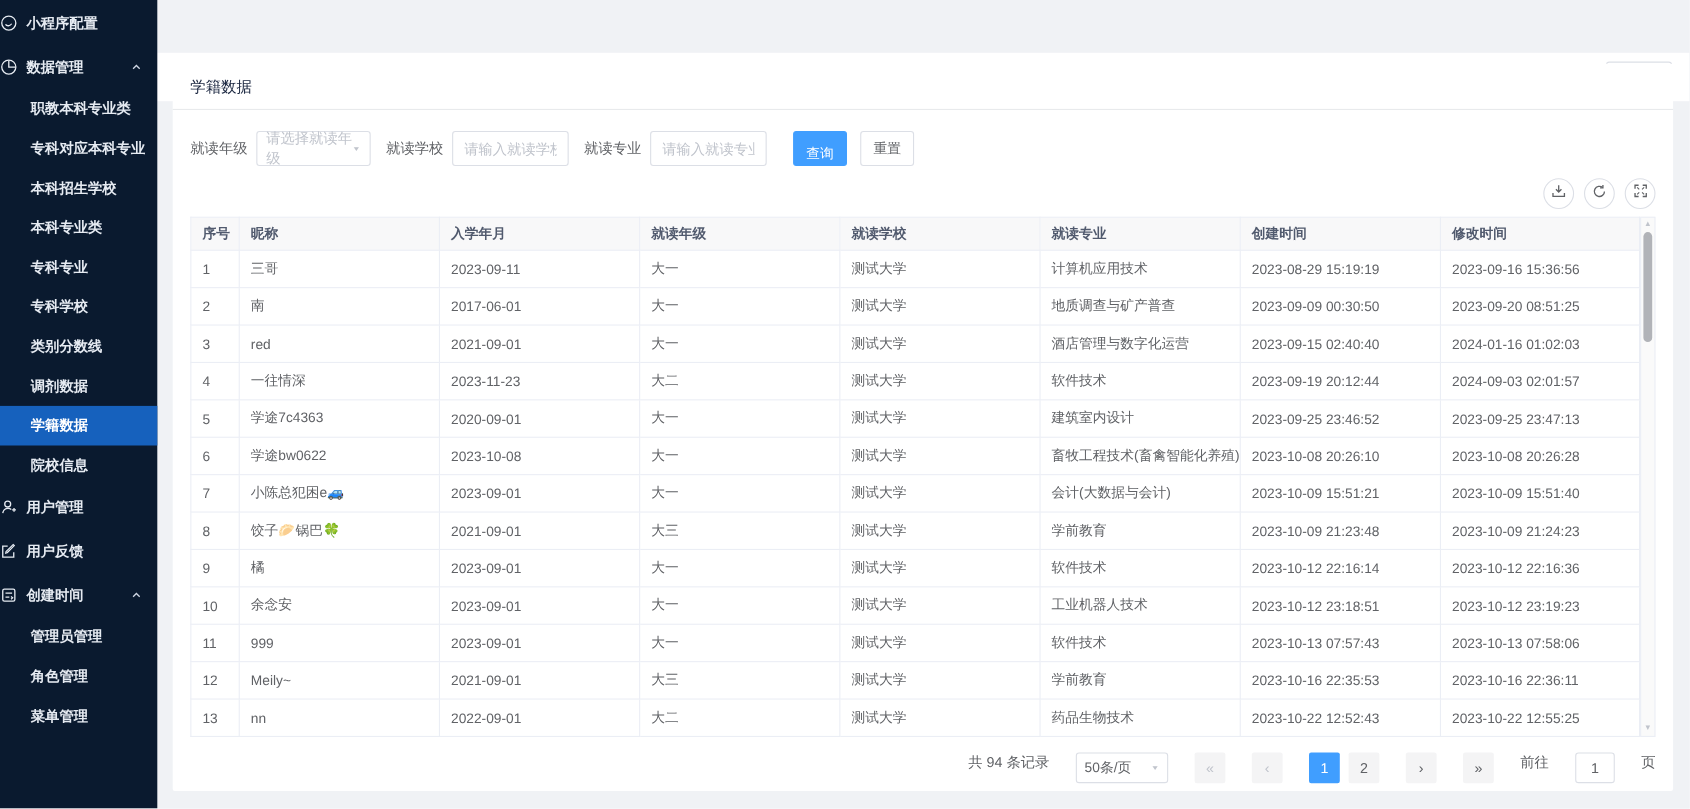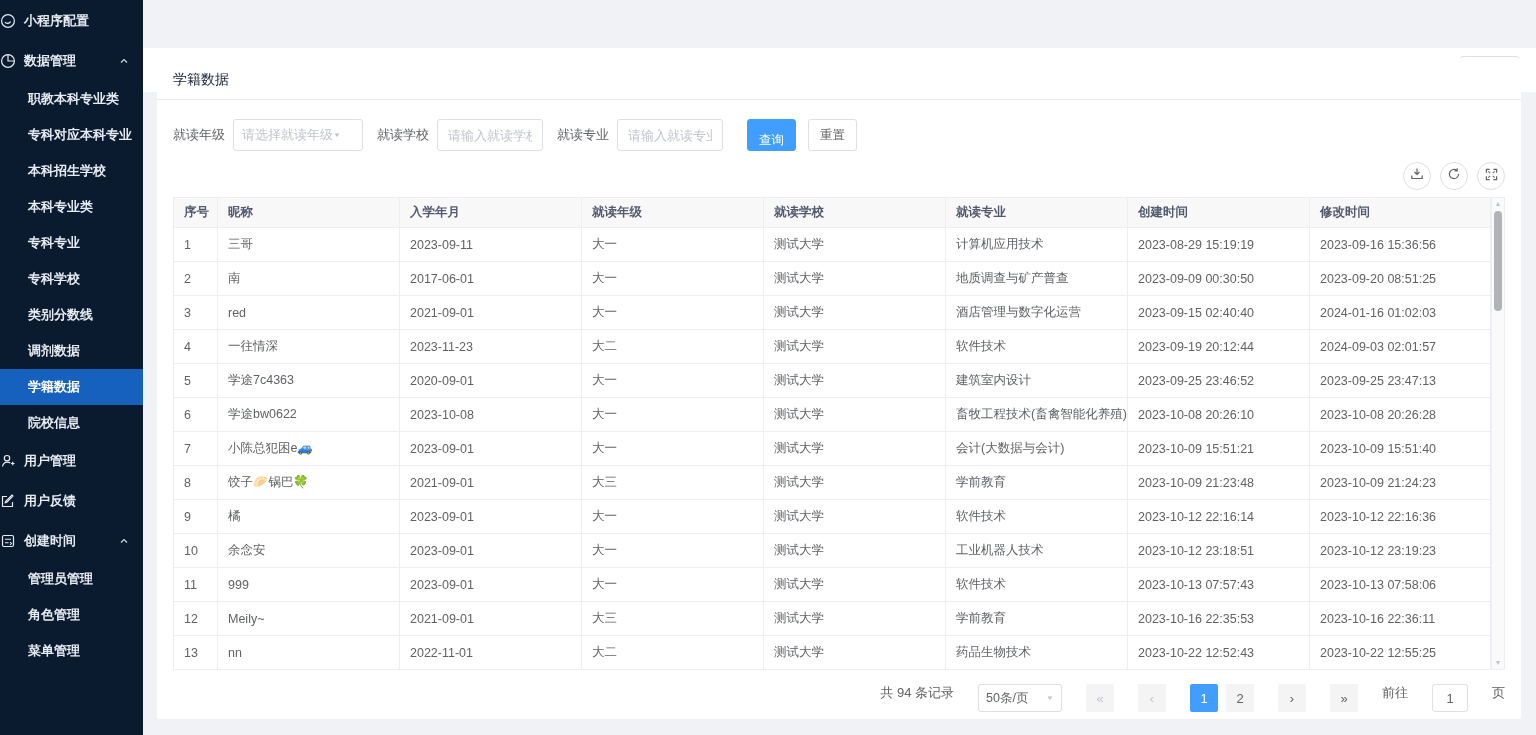--- a/index.html
+++ b/index.html
@@ -25,21 +25,21 @@
   .logout-btn { background:#fff; border:1px solid #dcdfe6; border-radius:3px; height:28px; padding:0 13px; font-size:16px; color:#303133; cursor:pointer; font-family:inherit; }
 
   
   .content { position:absolute; left:143px; top:44px; width:1393px; height:691px; padding:14px 15px 16px 14px; }
   .card { width:1364px; height:661px; background:#ffffff; border-radius:2px; }
   .card-header { height:42px; line-height:42px; padding:0 16px; font-size:14px; color:#17233d; border-bottom:1px solid #e8eaec; }
 
   
   .filter-row { display:flex; align-items:center; margin:19px 16px 0; }
   .f-label { font-size:13px; color:#606266; margin-right:8px; white-space:nowrap; }
-  .select { display:flex; align-items:center; justify-content:flex-start; width:130px; height:32px; border:1px solid #dcdfe6; border-radius:3px; background:#fff; padding:0 8px; font-size:13px; color:#c0c4cc; cursor:pointer; margin-right:14px; }
+  .select { display:flex; align-items:center; justify-content:flex-end; width:104px; height:32px; border:1px solid #dcdfe6; border-radius:3px; background:#fff; padding:0 8px; font-size:13px; color:#c0c4cc; cursor:pointer; margin-right:14px; }
   .caret { font-size:8px; color:#c0c4cc; transform:scaleY(.75); }
   .f-input { width:106px; height:32px; border:1px solid #dcdfe6; border-radius:3px; padding:0 10px; font-size:13px; color:#606266; margin-right:14px; font-family:inherit; outline:none; }
   .f-input::placeholder { color:#c0c4cc; }
   .btn-primary { height:32px; padding:12px 11px; background:#409eff; border:1px solid #409eff; color:#fff; font-size:12.5px; border-radius:3px; cursor:pointer; margin-left:10px; font-family:inherit; }
   .btn-plain { height:32px; padding:0 11px; background:#fff; border:1px solid #dcdfe6; color:#606266; font-size:12.5px; border-radius:3px; cursor:pointer; margin-left:12px; font-family:inherit; }
 
   
   .toolbar { display:flex; justify-content:flex-end; gap:9px; margin:11px 16px 0; }
   .circle-btn { width:28px; height:28px; border:1px solid #dcdfe6; border-radius:50%; background:#fff; display:flex; align-items:center; justify-content:center; cursor:pointer; }
 
@@ -362,21 +362,21 @@
                 <td>2021-09-01</td>
                 <td>大三</td>
                 <td>测试大学</td>
                 <td>学前教育</td>
                 <td>2023-10-16 22:35:53</td>
                 <td>2023-10-16 22:36:11</td>
               </tr>
               <tr>
                 <td>13</td>
                 <td>nn</td>
-                <td>2022-11-01</td>
+                <td>2022-09-01</td>
                 <td>大二</td>
                 <td>测试大学</td>
                 <td>药品生物技术</td>
                 <td>2023-10-22 12:52:43</td>
                 <td>2023-10-22 12:55:25</td>
               </tr>
             </tbody>
         </table>
         <div class="vscroll">
           <div class="arr up">▲</div>

